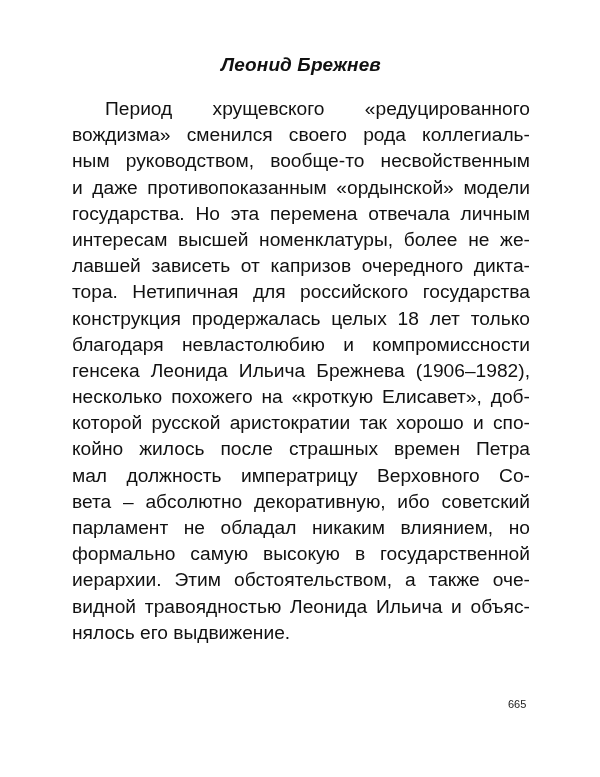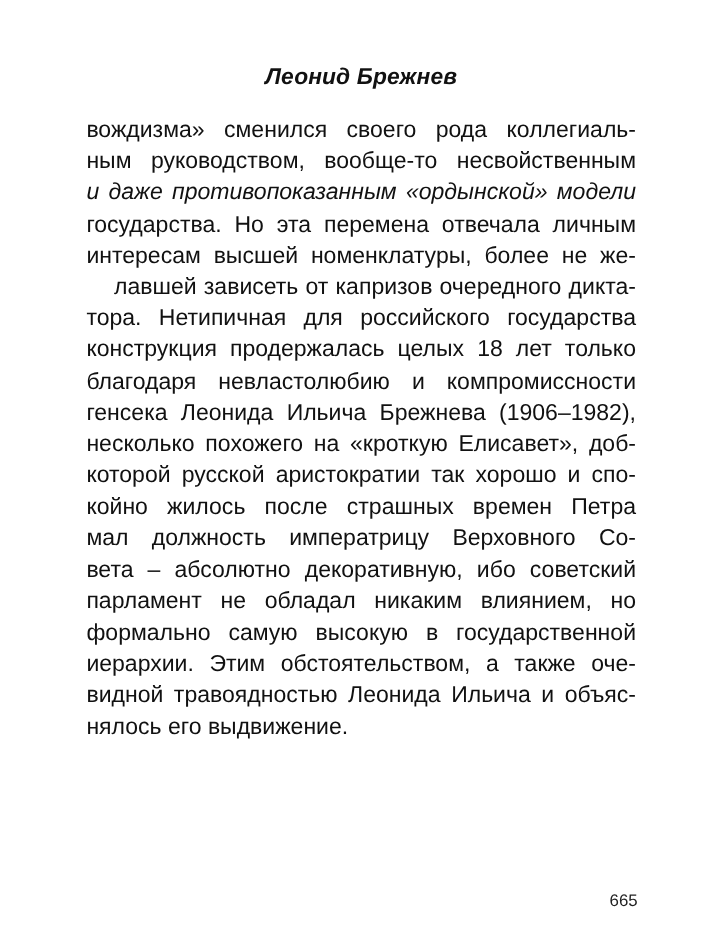--- a/index.html
+++ b/index.html
@@ -47,49 +47,52 @@
     }
     .line.last {
       text-align-last: left;
     }
     .line span {
       display: block;
     }
     .page-number {
       position: absolute;
       left: 508px;
-      top: 742px;
-      font-size: 14px;
+      top: 698px;
+      font-size: 11px;
       color: #222222;
     }
   </style>
 </head>
 <body>
 
 <div class="page">
   <h2 class="title">Леонид Брежнев</h2>
 
   <div class="para">
+    <span class="line first">
+        <span style="white-space: normal; text-align: justify; text-align-last: justify;">Период хрущевского «редуцированного</span>
+      </span>
     <span class="line">
         <span style="white-space: normal; text-align: justify; text-align-last: justify;">вождизма» сменился своего рода коллегиаль-</span>
       </span>
     <span class="line">
         <span style="white-space: normal; text-align: justify; text-align-last: justify;">ным руководством, вообще-то несвойственным</span>
       </span>
     <span class="line">
-        <span style="white-space: normal; text-align: justify; text-align-last: justify; font-style: italic;">и даже противопоказанным «ордынской» модели</span>
+        <span style="white-space: normal; text-align: justify; text-align-last: justify;">и даже противопоказанным «ордынской» модели</span>
       </span>
     <span class="line">
         <span style="white-space: normal; text-align: justify; text-align-last: justify;">государства. Но эта перемена отвечала личным</span>
       </span>
     <span class="line">
         <span style="white-space: normal; text-align: justify; text-align-last: justify;">интересам высшей номенклатуры, более не же-</span>
       </span>
     <span class="line">
-        <span style="white-space: normal; text-align: justify; text-align-last: justify; margin-left: 23px;">лавшей зависеть от капризов очередного дикта-</span>
+        <span style="white-space: normal; text-align: justify; text-align-last: justify;">лавшей зависеть от капризов очередного дикта-</span>
       </span>
     <span class="line">
         <span style="white-space: normal; text-align: justify; text-align-last: justify;">тора. Нетипичная для российского государства</span>
       </span>
     <span class="line">
         <span style="white-space: normal; text-align: justify; text-align-last: justify;">конструкция продержалась целых 18 лет только</span>
       </span>
     <span class="line">
         <span style="white-space: normal; text-align: justify; text-align-last: justify;">благодаря невластолюбию и компромиссности</span>
       </span>

